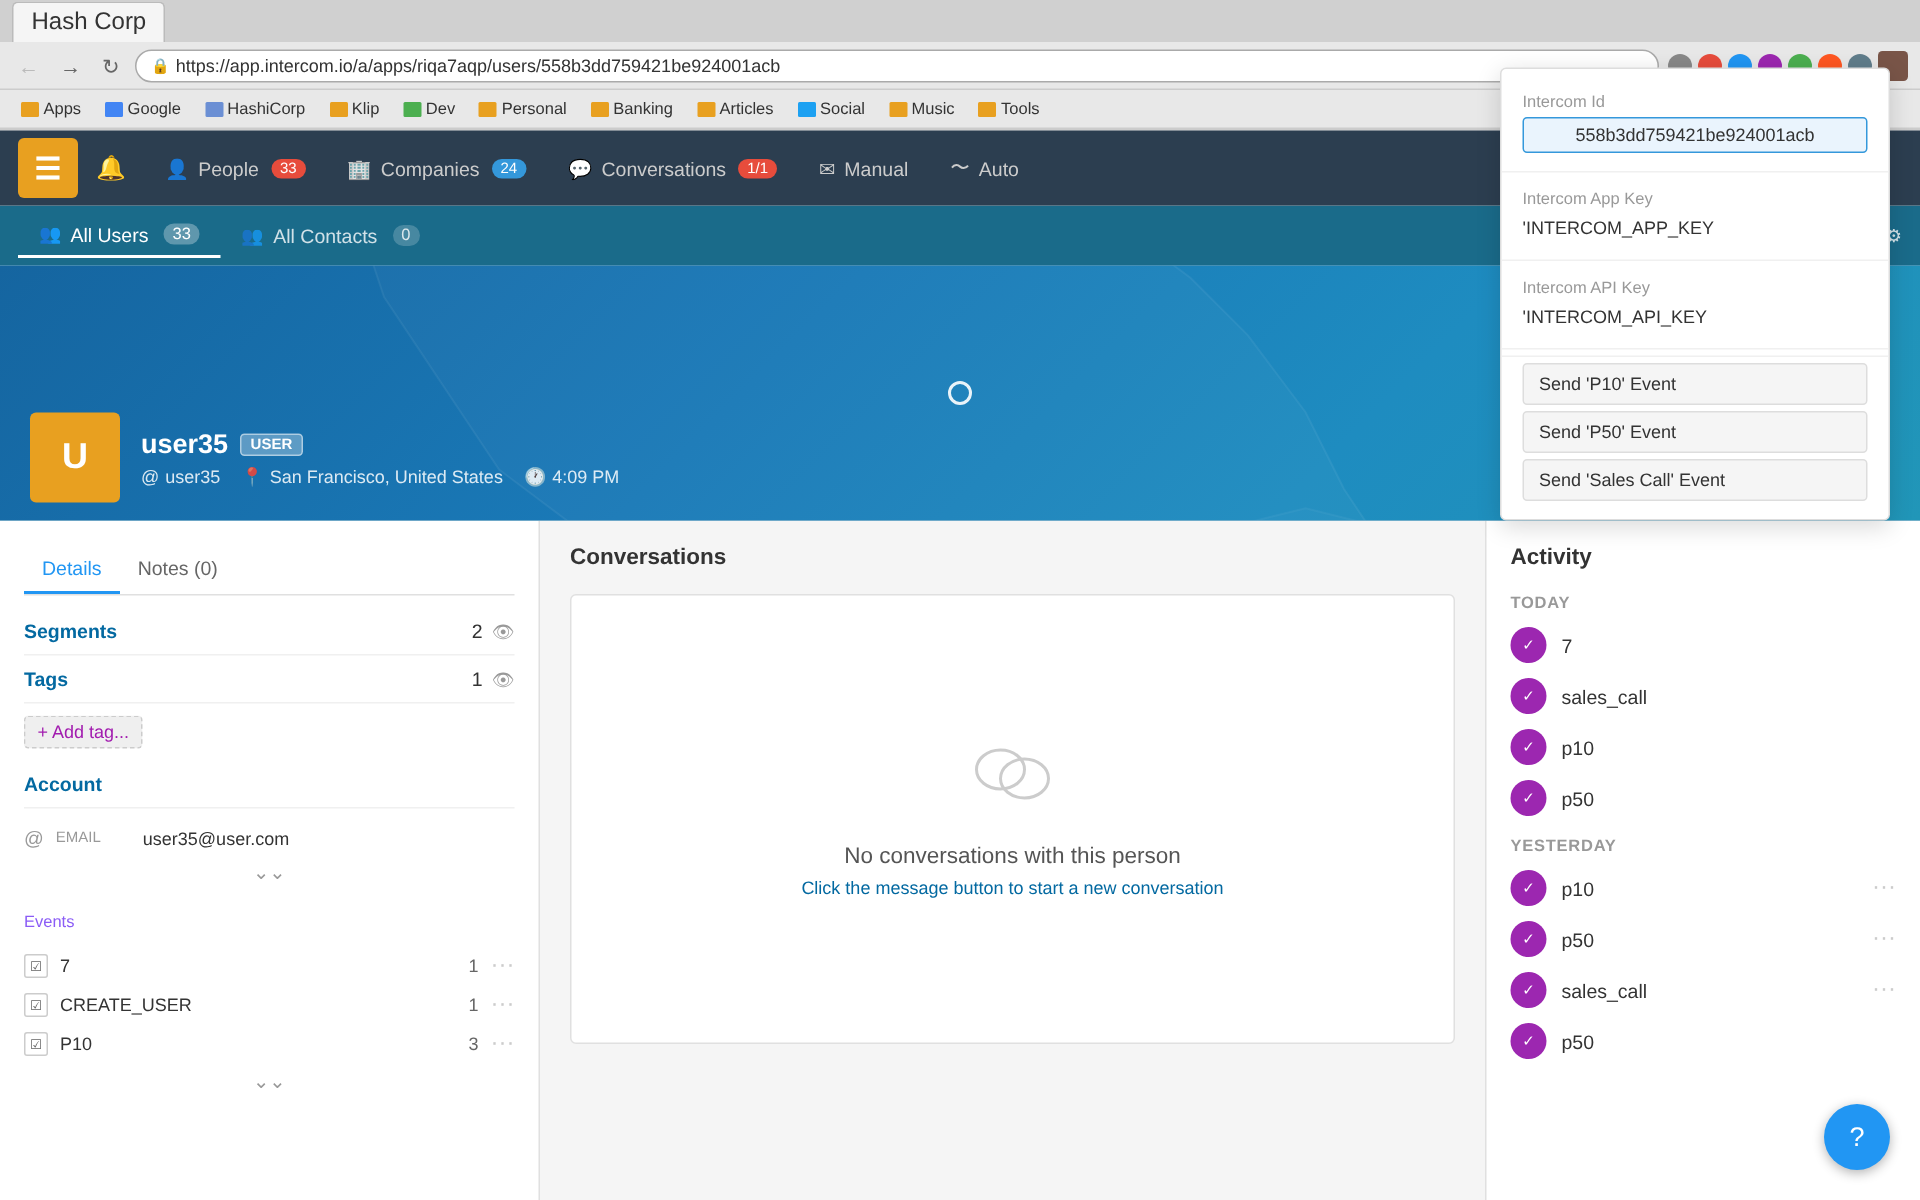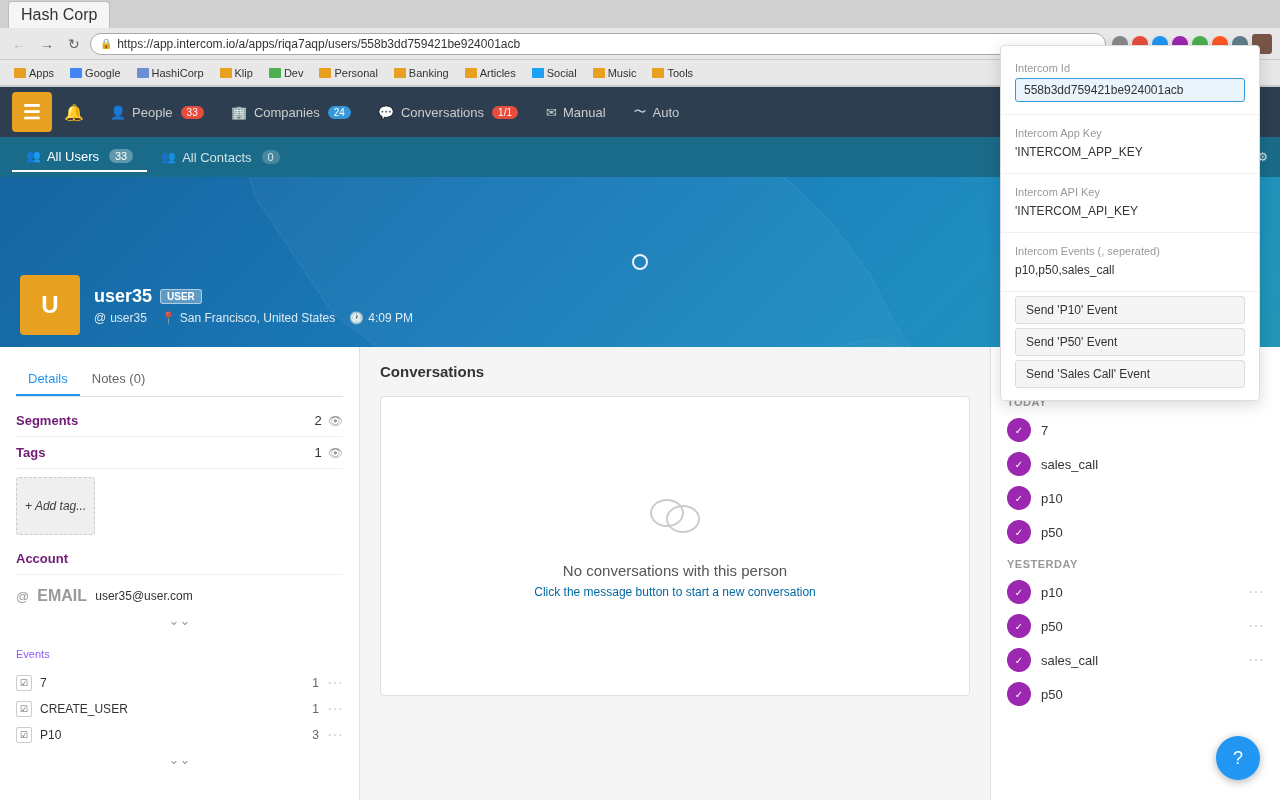--- a/index.html
+++ b/index.html
@@ -58,30 +58,30 @@
     
     .main-content { display: flex; flex: 1; background: #f5f5f5; overflow: hidden; }
 
     
     .left-panel { width: 360px; background: white; border-right: 1px solid #e0e0e0; overflow-y: auto; padding: 16px; flex-shrink: 0; }
     .panel-tabs { display: flex; gap: 0; border-bottom: 1px solid #e0e0e0; margin-bottom: 16px; }
     .panel-tab { padding: 8px 12px; font-size: 13px; color: #666; cursor: pointer; border-bottom: 2px solid transparent; }
     .panel-tab.active { color: #2196f3; border-bottom: 2px solid #2196f3; font-weight: 500; }
 
     .section-header { display: flex; align-items: center; justify-content: space-between; margin-bottom: 8px; padding-bottom: 8px; border-bottom: 1px solid #f0f0f0; }
-    .section-title { font-size: 13px; font-weight: 600; color: #701a75; }
+    .section-title { font-size: 13px; font-weight: 600; color: #0369a1; }
     .section-count { font-size: 13px; color: #333; display: flex; align-items: center; gap: 6px; }
     .eye-icon { color: #999; font-size: 12px; }
 
     .tags-area { margin-bottom: 16px; }
-    .add-tag-btn { display: inline-flex; align-items: center; gap: 4px; padding: 21px 8px; border: 1px dashed #ccc; border-radius: 3px; color: #404040; font-size: 12px; cursor: pointer; font-style: italic; }
+    .add-tag-btn { display: inline-flex; align-items: center; gap: 4px; padding: 3px 8px; border: 1px dashed #ccc; border-radius: 3px; color: #a21caf; font-size: 12px; cursor: pointer; }
 
     .account-section { margin-bottom: 16px; }
     .account-field { display: flex; align-items: center; gap: 8px; padding: 4px 0; font-size: 12px; }
-    .field-label { color: #999; font-weight: 700; text-transform: uppercase; font-size: 16px; min-width: 50px; }
+    .field-label { color: #999; font-weight: 400; text-transform: uppercase; font-size: 10px; min-width: 50px; }
     .field-value { color: #333; }
     .expand-btn { display: flex; justify-content: center; color: #999; cursor: pointer; padding: 4px; }
 
     .events-section { }
     .events-title { font-size: 11px; font-weight: 400; color: #8b5cf6; margin-bottom: 10px; }
     .event-row { display: flex; align-items: center; padding: 4px 0; font-size: 12px; }
     .event-icon { width: 16px; height: 16px; border: 1px solid #ccc; border-radius: 2px; margin-right: 8px; display: flex; align-items: center; justify-content: center; font-size: 9px; color: #666; flex-shrink: 0; }
     .event-name { flex: 1; color: #333; }
     .event-count { color: #666; min-width: 20px; text-align: right; margin-right: 8px; }
     .event-more { color: #ccc; cursor: pointer; font-size: 16px; }
@@ -101,21 +101,21 @@
     .activity-item { display: flex; align-items: center; gap: 10px; margin-bottom: 10px; }
     .activity-dot { width: 24px; height: 24px; background: #9c27b0; border-radius: 50%; display: flex; align-items: center; justify-content: center; flex-shrink: 0; }
     .activity-dot-icon { color: white; font-size: 10px; }
     .activity-name { font-size: 13px; color: #333; flex: 1; }
     .activity-more { color: #ccc; cursor: pointer; font-size: 16px; }
 
     
     .dropdown-popup { position: fixed; top: 45px; right: 20px; background: white; border: 1px solid #ddd; border-radius: 4px; box-shadow: 0 4px 16px rgba(0,0,0,0.15); width: 260px; z-index: 1000; padding: 8px 0; }
     .dropdown-section { padding: 8px 14px; }
     .dropdown-label { font-size: 11px; color: #999; margin-bottom: 4px; }
-    .dropdown-input { width: 100%; border: 1px solid #3498db; border-radius: 3px; padding: 4px 8px; font-size: 12px; color: #333; outline: none; background: #eaf4fd; }
+    .dropdown-input { width: 100%; border: 1px solid #3498db; border-radius: 3px; padding: 4px 8px; font-size: 12px; color: #333; outline: none; background: #eaf4fd; text-align: center; }
     .dropdown-value { font-size: 12px; color: #333; padding: 2px 0; }
     .dropdown-divider { height: 1px; background: #f0f0f0; margin: 4px 0; }
     .dropdown-btn { display: block; width: calc(100% - 28px); margin: 4px 14px; padding: 6px 10px; background: #f5f5f5; border: 1px solid #ddd; border-radius: 3px; font-size: 12px; color: #333; cursor: pointer; text-align: left; }
 
     
     .chat-fab { position: fixed; bottom: 20px; right: 20px; width: 44px; height: 44px; background: #2196f3; border-radius: 50%; display: flex; align-items: center; justify-content: center; cursor: pointer; box-shadow: 0 2px 8px rgba(0,0,0,0.3); z-index: 999; }
     .chat-fab-icon { color: white; font-size: 18px; }
 
     
     .map-svg { position: absolute; inset: 0; width: 100%; height: 100%; opacity: 0.2; }
@@ -432,24 +432,20 @@
   <div class="dropdown-section">
     <div class="dropdown-label">Intercom App Key</div>
     <div class="dropdown-value">'INTERCOM_APP_KEY</div>
   </div>
   <div class="dropdown-divider"></div>
   <div class="dropdown-section">
     <div class="dropdown-label">Intercom API Key</div>
     <div class="dropdown-value">'INTERCOM_API_KEY</div>
   </div>
   <div class="dropdown-divider"></div>
-  <div class="dropdown-section">
-    <div class="dropdown-label">Intercom Events (, seperated)</div>
-    <div class="dropdown-value">p10,p50,sales_call</div>
-  </div>
   <div class="dropdown-divider"></div>
   <button class="dropdown-btn">Send 'P10' Event</button>
   <button class="dropdown-btn">Send 'P50' Event</button>
   <button class="dropdown-btn">Send 'Sales Call' Event</button>
 </div>
 
 <div class="chat-fab">
   <span class="chat-fab-icon">?</span>
 </div>
 

